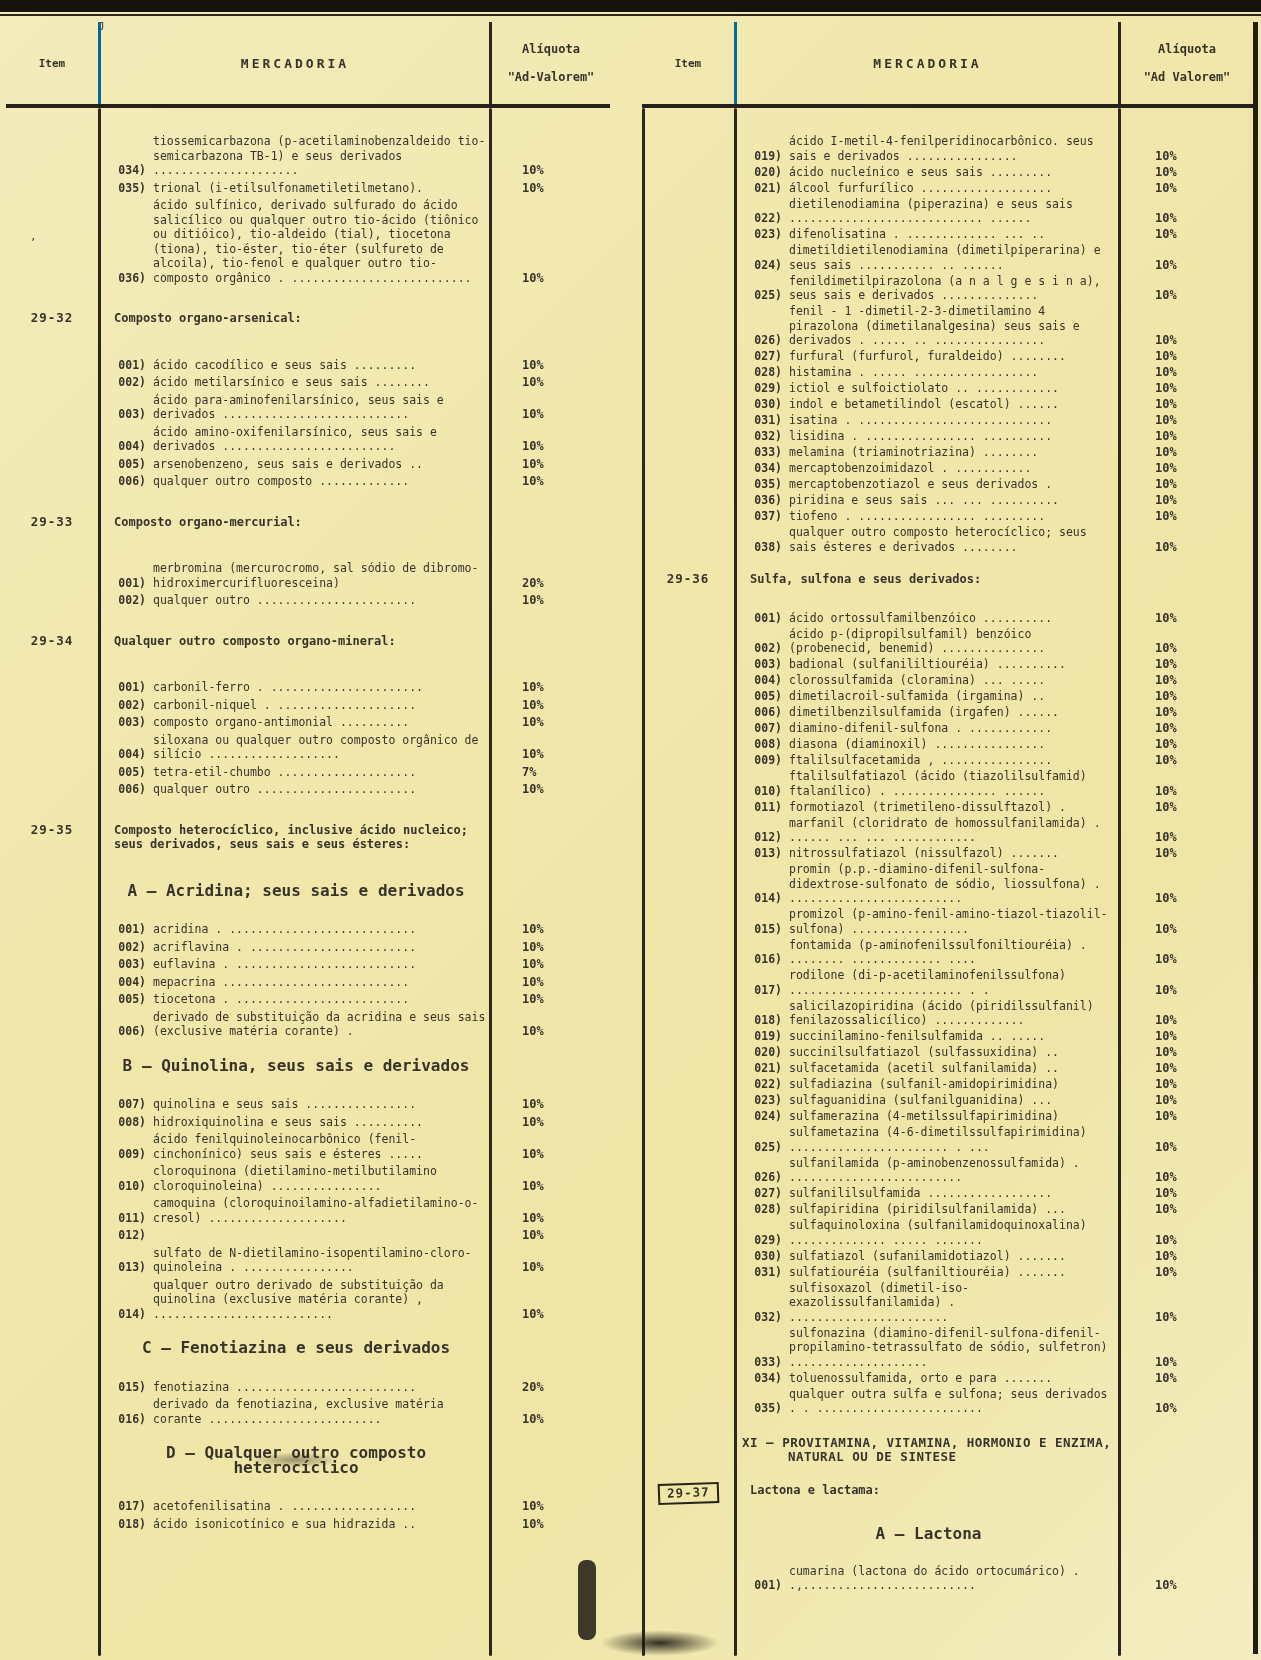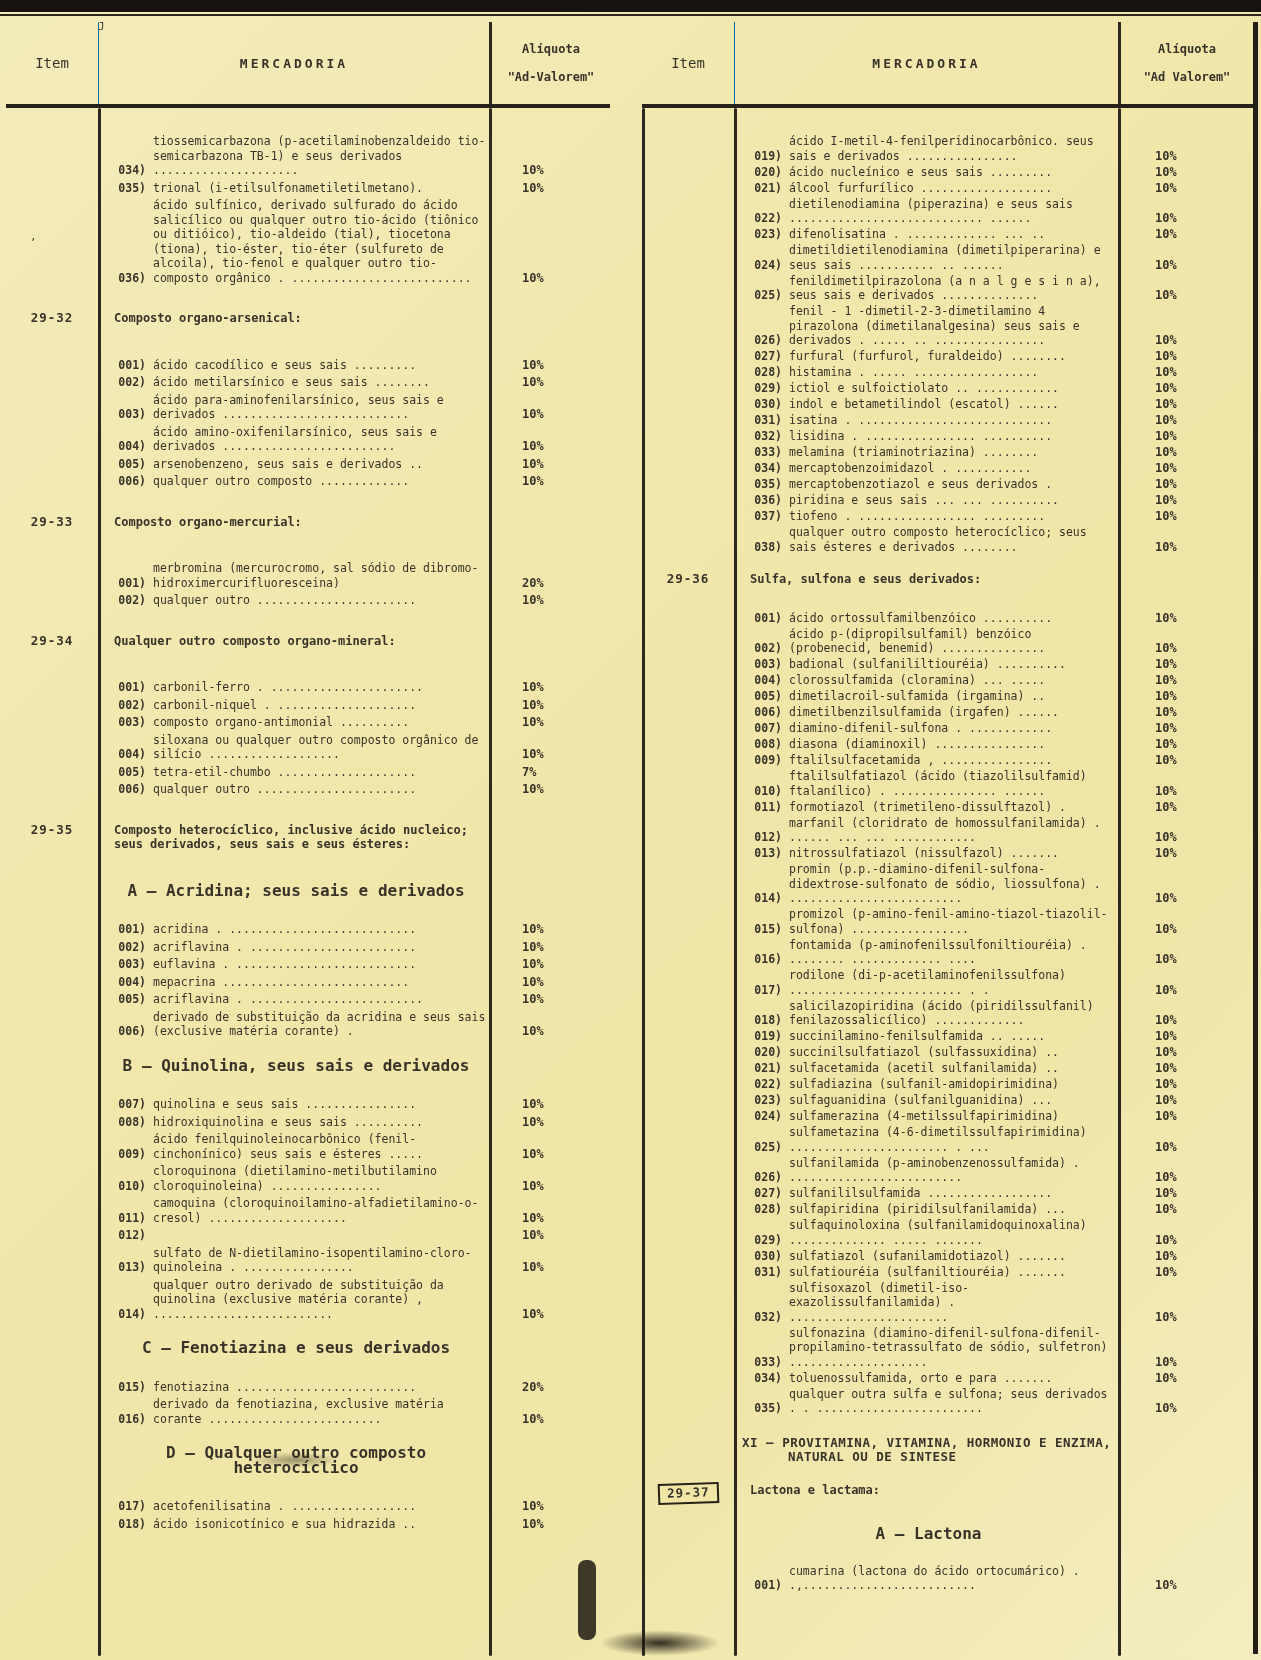--- a/index.html
+++ b/index.html
@@ -13,23 +13,23 @@
   .topband2{position:absolute;top:14px;left:0;right:0;height:2px;background:#2b271e;}
   .tbl{position:absolute;top:22px;bottom:6px;}
   .tbl-left{left:6px;width:604px;}
   .tbl-right{left:642px;width:611px;border-right:5px solid #241f16;}
   .tbl-right .thead{padding-right:0;}
   .thead{
     display:flex;height:82px;align-items:stretch;position:relative;
     border-bottom:4px solid #26221a;
   }
   .h-item{width:92px;display:flex;align-items:center;justify-content:center;
-    font-weight:normal;font-size:14px;text-align:center;}
+    font-weight:bold;font-size:11px;text-align:center;}
   .h-merc{flex:1;display:flex;align-items:center;justify-content:center;
-    border-left:1px solid #0369a1;border-right:3px solid #2c2820;
+    border-left:3px solid #0369a1;border-right:3px solid #2c2820;
     font-weight:bold;font-size:13px;letter-spacing:3px;}
   .h-aliq{display:flex;flex-direction:column;align-items:center;justify-content:center;
     gap:14px;font-weight:bold;font-size:12px;}
   .tbl-left .h-aliq{width:118px;}
   .tbl-right .h-aliq{width:132px;}
   .tbody{position:relative;height:calc(100% - 86px);overflow:hidden;padding-top:2px;}
   .vline{position:absolute;top:0;bottom:0;width:3px;background:#2c2820;border-radius:2px;}
   .vl-item{left:92px;}
   .tbl-left .vl-aliq{right:118px;}
   .tbl-right .vl-aliq{right:132px;}
@@ -205,21 +205,21 @@
             <div class="txt">euflavina . ..........................</div>
             <div class="val">10%</div>
           </div>
           <div class="item-row">
             <span class="num">004)</span>
             <div class="txt">mepacrina ...........................</div>
             <div class="val">10%</div>
           </div>
           <div class="item-row">
             <span class="num">005)</span>
-            <div class="txt">acriflavina . .........................</div>
+            <div class="txt">tiocetona . .........................</div>
             <div class="val">10%</div>
           </div>
           <div class="item-row">
             <span class="num">006)</span>
             <div class="txt">derivado de substituição da acridina e seus sais (exclusive matéria corante) .</div>
             <div class="val">10%</div>
           </div>
         </div>
         <div class="sub-row">B — Quinolina, seus sais e derivados</div>
         <div class="items" style="margin-bottom: 8px;">

